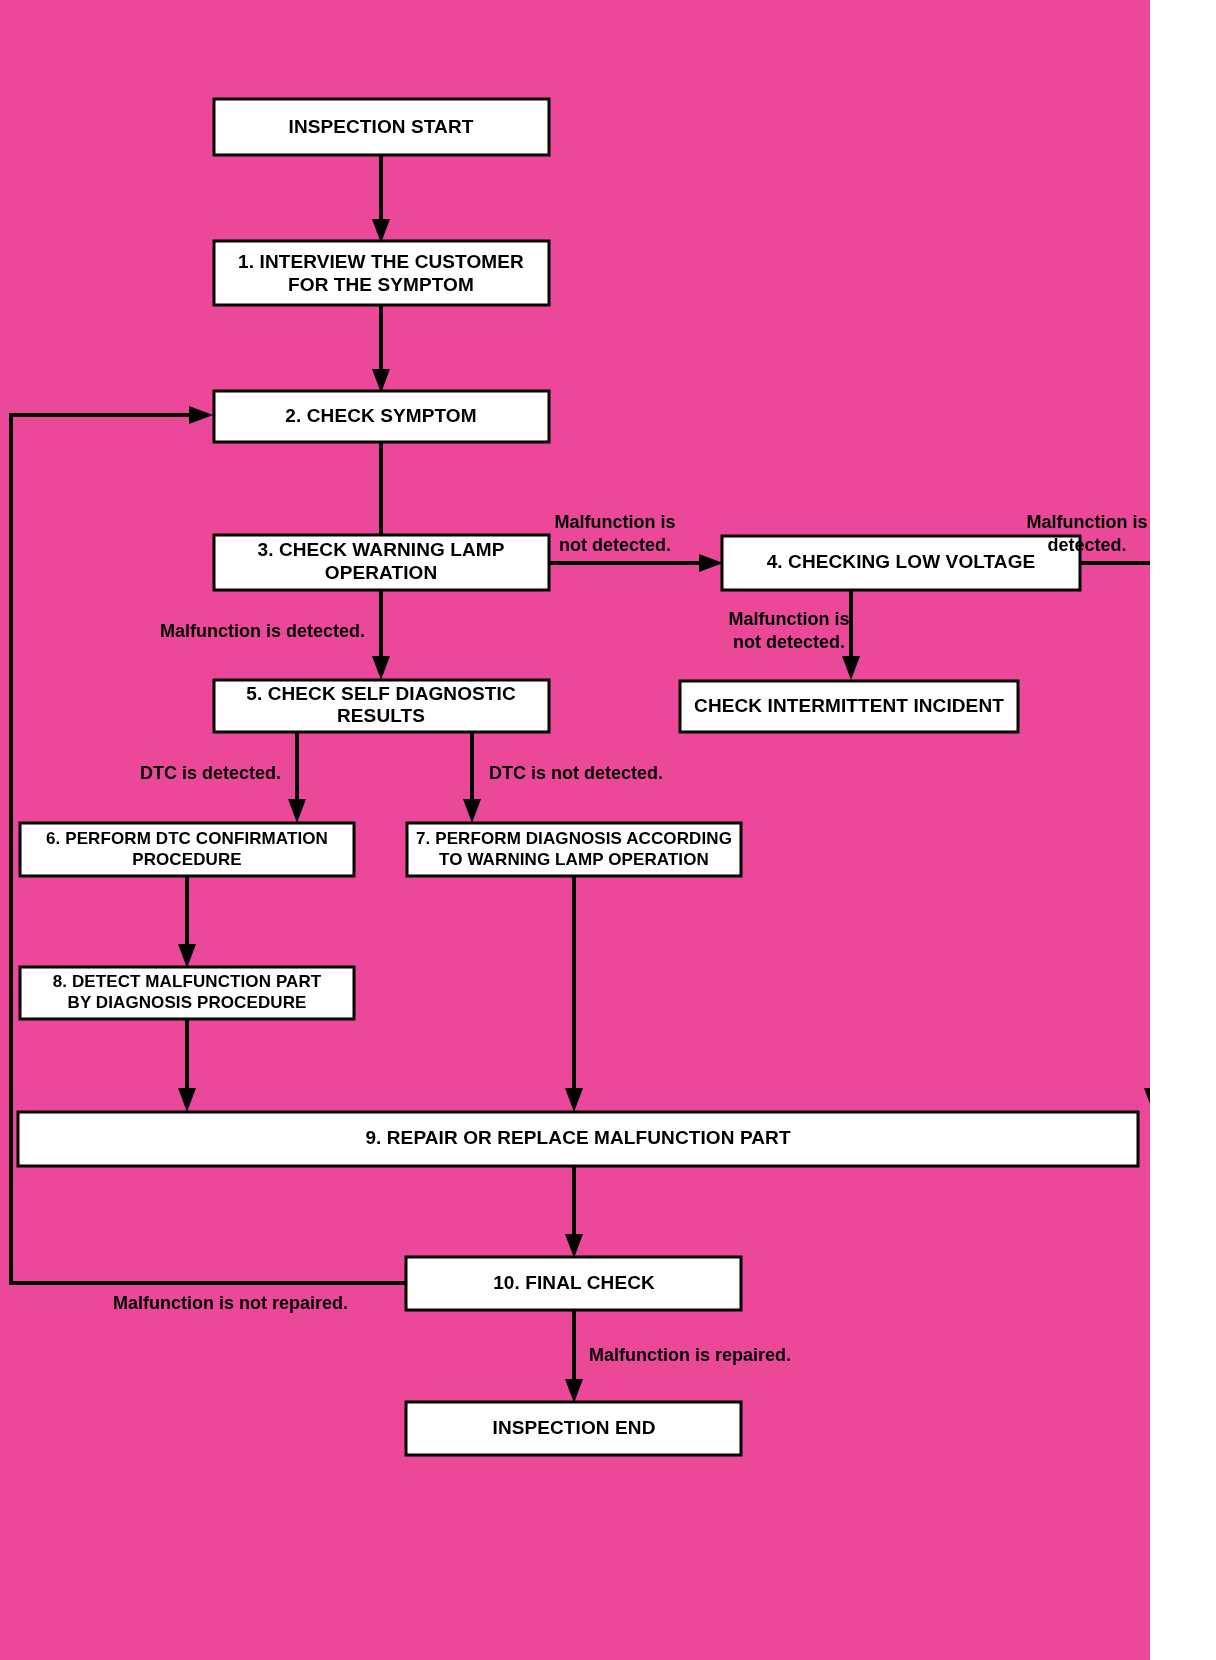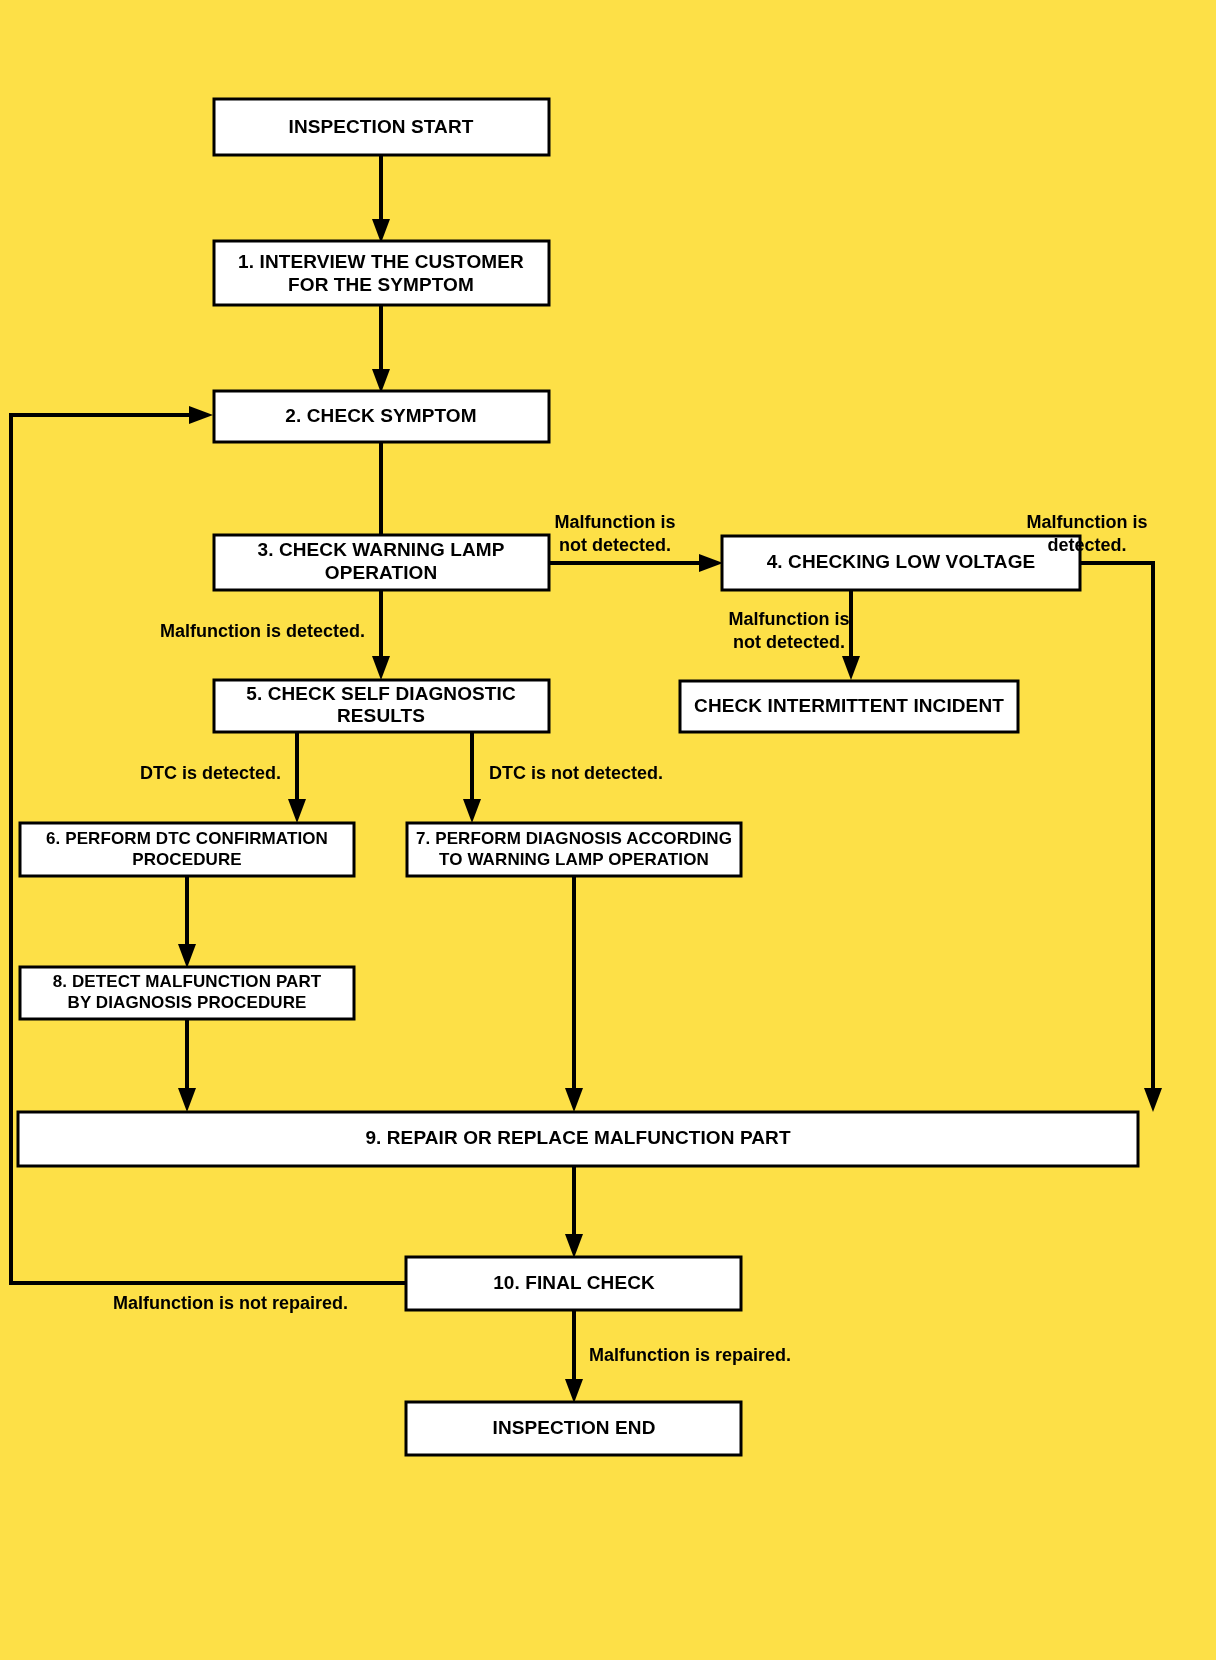--- a/index.html
+++ b/index.html
@@ -2,25 +2,26 @@
 <html><head>
 <meta charset="utf-8">
 <style>
   html, body {
     margin: 0;
     padding: 0;
     background: #ffffff;
   }
   #page {
     position: relative;
-    width: 1216px;
+    width: 1108px;
     height: 1660px;
-    background: #fde047;
+    background: #ec4899;
     overflow: hidden;
     font-family: "Liberation Sans", sans-serif;
+    padding-left: 42px;
   }
   svg#flow {
     position: absolute;
     left: 0;
     top: 0;
     width: 1216px;
     height: 1660px;
   }
   .node-rect {
     fill: #ffffff;

